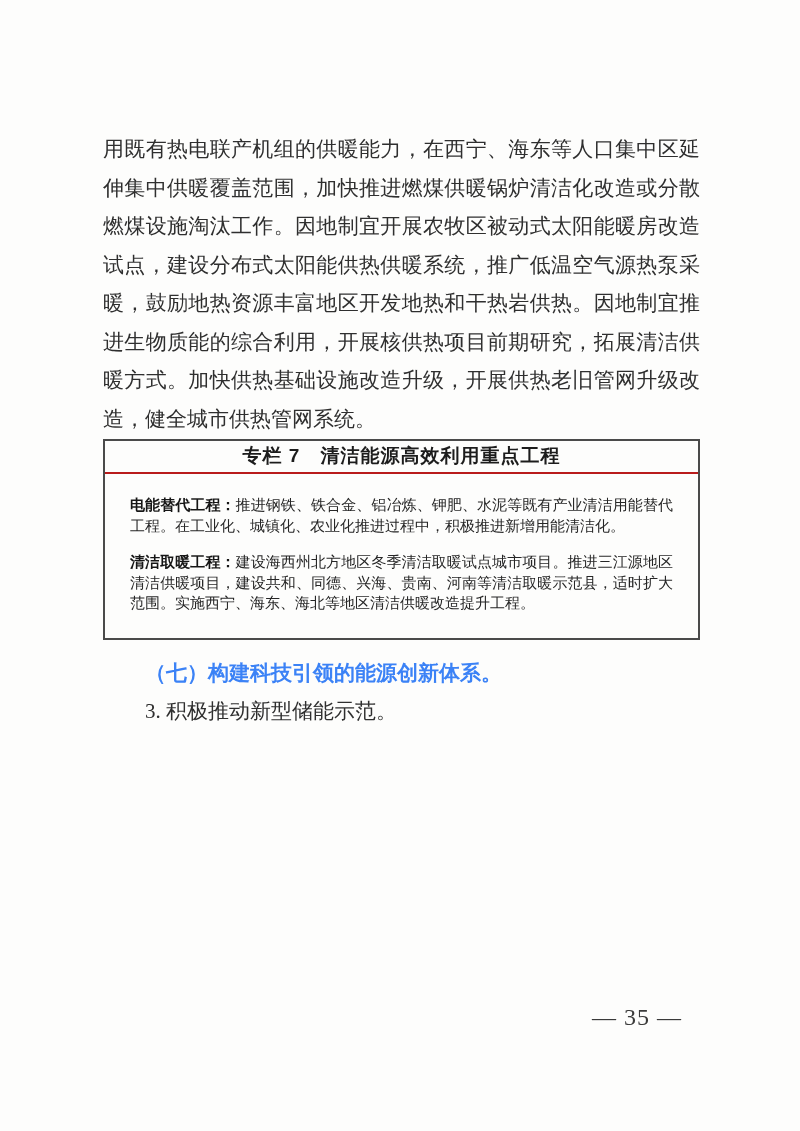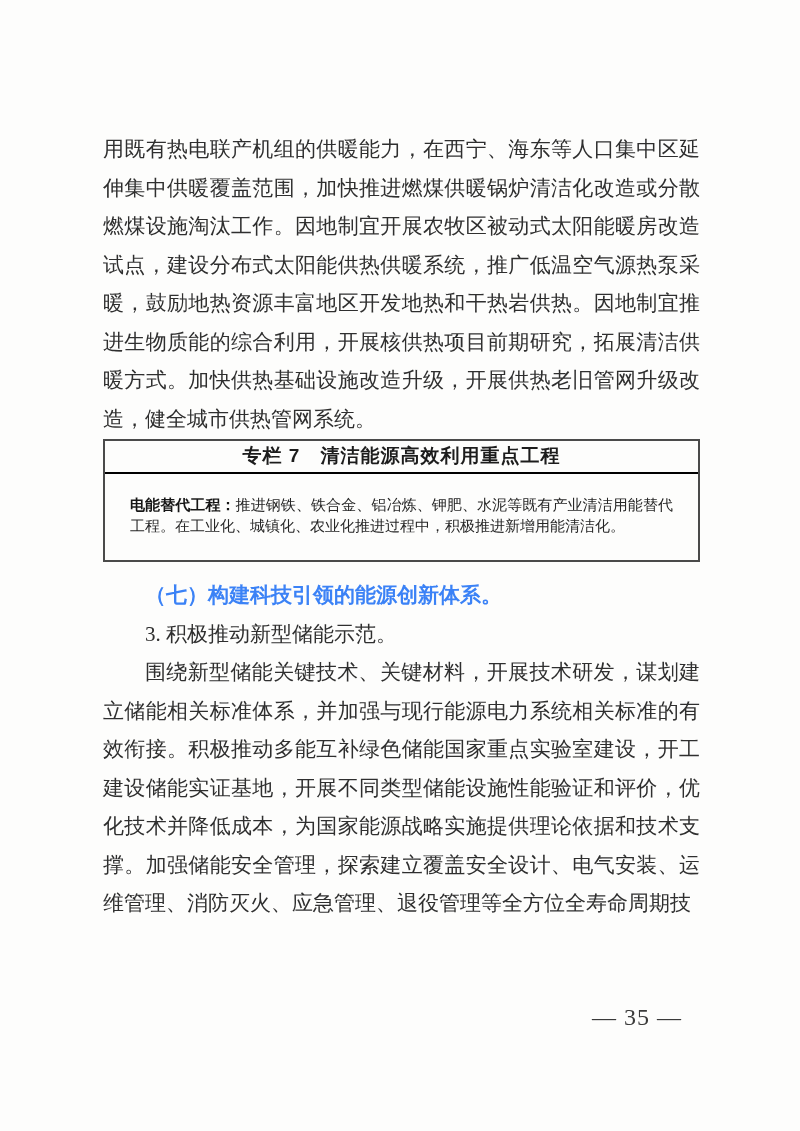--- a/index.html
+++ b/index.html
@@ -32,21 +32,21 @@
     margin-top: 1px;
     border: 2px solid #4a4a4a;
     background: #fdfdfc;
   }
   .column-box-title {
     text-align: center;
     font-weight: bold;
     font-size: 19px;
     line-height: 28px;
     padding: 1px 0 2px 0;
-    border-bottom: 2px solid #000000;
+    border-bottom: 2px solid #b91c1c;
     font-family: "Liberation Sans", sans-serif;
     color: #1c1c1c;
     letter-spacing: 1px;
   }
   .column-box-body {
     padding: 5px 9px 8px 9px;
     font-size: 15px;
     line-height: 20.6px;
     text-align: justify;
     text-justify: inter-ideograph;
@@ -76,25 +76,25 @@
 
 <div class="page">
   <div class="content">
 
     <p class="para">用既有热电联产机组的供暖能力，在西宁、海东等人口集中区延伸集中供暖覆盖范围，加快推进燃煤供暖锅炉清洁化改造或分散燃煤设施淘汰工作。因地制宜开展农牧区被动式太阳能暖房改造试点，建设分布式太阳能供热供暖系统，推广低温空气源热泵采暖，鼓励地热资源丰富地区开发地热和干热岩供热。因地制宜推进生物质能的综合利用，开展核供热项目前期研究，拓展清洁供暖方式。加快供热基础设施改造升级，开展供热老旧管网升级改造，健全城市供热管网系统。</p>
 
     <div class="column-box">
       <div class="column-box-title">专栏 7　清洁能源高效利用重点工程</div>
       <div class="column-box-body">
         <p class="box-entry"><span class="entry-label">电能替代工程：</span><span>推进钢铁、铁合金、铝冶炼、钾肥、水泥等既有产业清洁用能替代工程。在工业化、城镇化、农业化推进过程中，积极推进新增用能清洁化。</span></p>
+        <p class="box-entry"><span class="entry-label">清洁取暖工程：</span><span>建设海西州北方地区冬季清洁取暖试点城市项目。推进三江源地区清洁供暖项目，建设共和、同德、兴海、贵南、河南等清洁取暖示范县，适时扩大范围。实施西宁、海东、海北等地区清洁供暖改造提升工程。</span></p>
       </div>
     </div>
 
     <p class="para indent section-heading">（七）构建科技引领的能源创新体系。</p>
 
     <p class="para indent">3. 积极推动新型储能示范。</p>
 
-    <p class="para indent">围绕新型储能关键技术、关键材料，开展技术研发，谋划建立储能相关标准体系，并加强与现行能源电力系统相关标准的有效衔接。积极推动多能互补绿色储能国家重点实验室建设，开工建设储能实证基地，开展不同类型储能设施性能验证和评价，优化技术并降低成本，为国家能源战略实施提供理论依据和技术支撑。加强储能安全管理，探索建立覆盖安全设计、电气安装、运维管理、消防灭火、应急管理、退役管理等全方位全寿命周期技</p>
 
   </div>
 
   <div class="footer">—  35  —</div>
 </div>
 
 </body></html>

